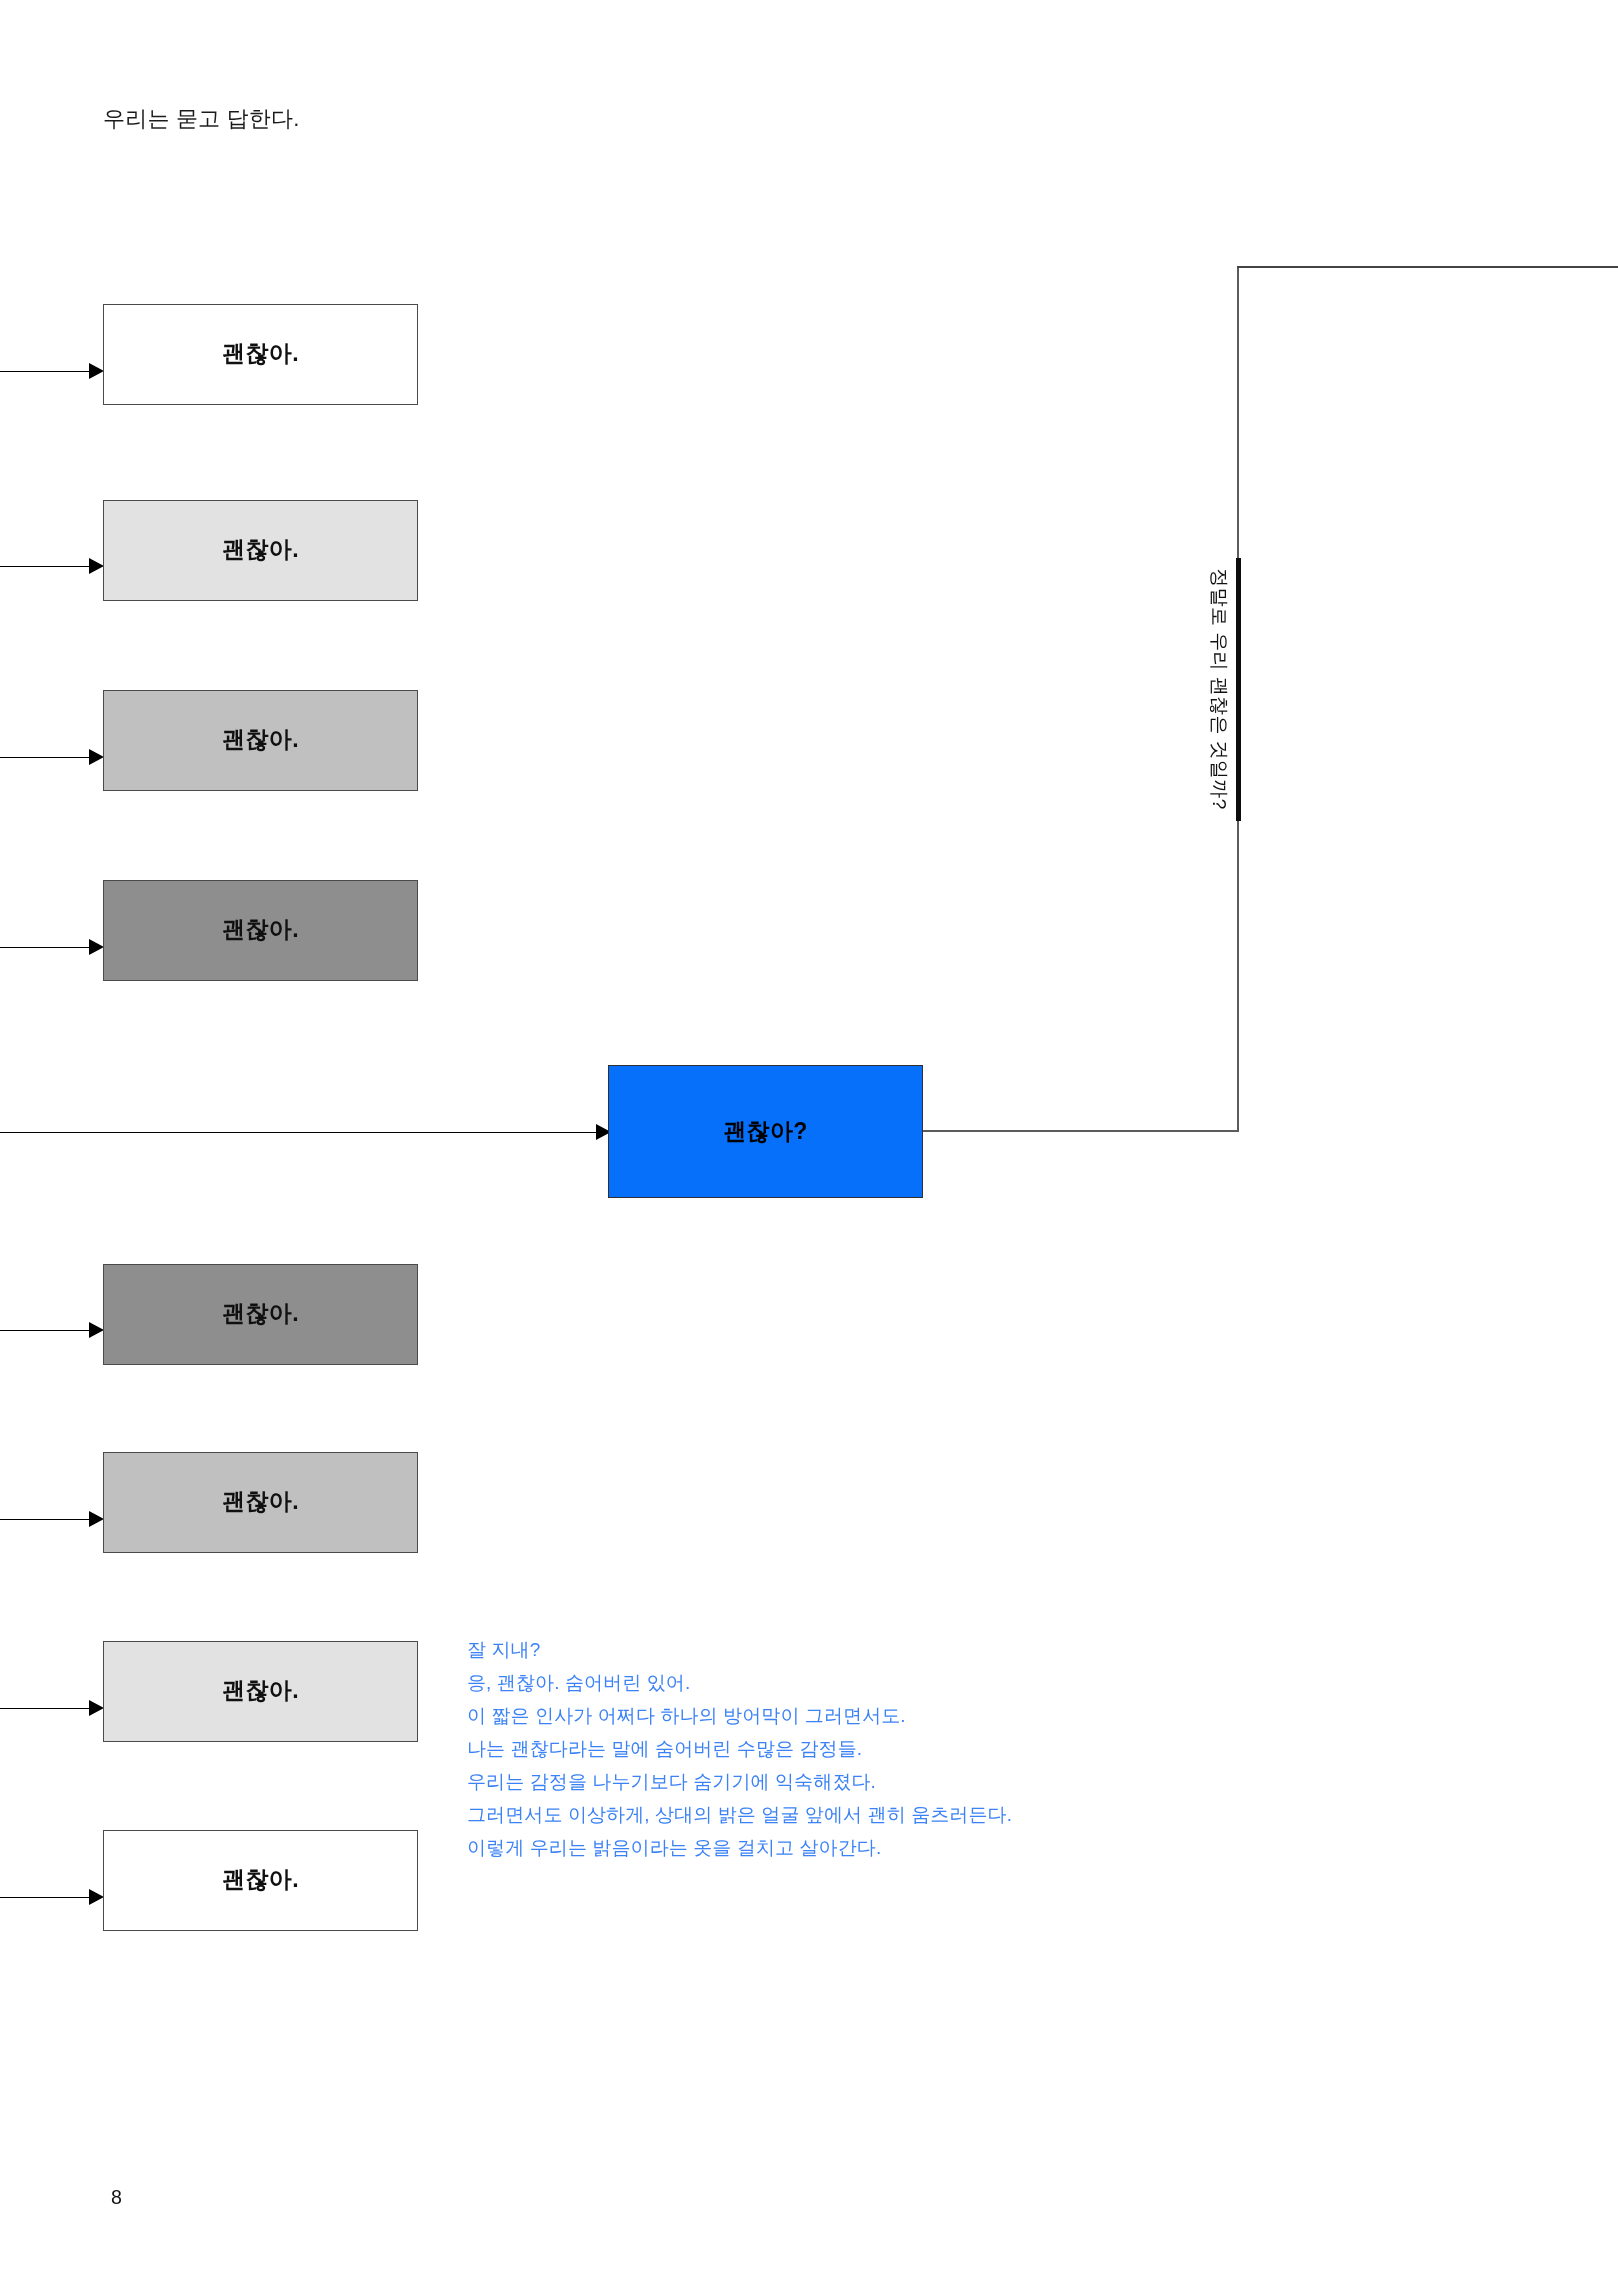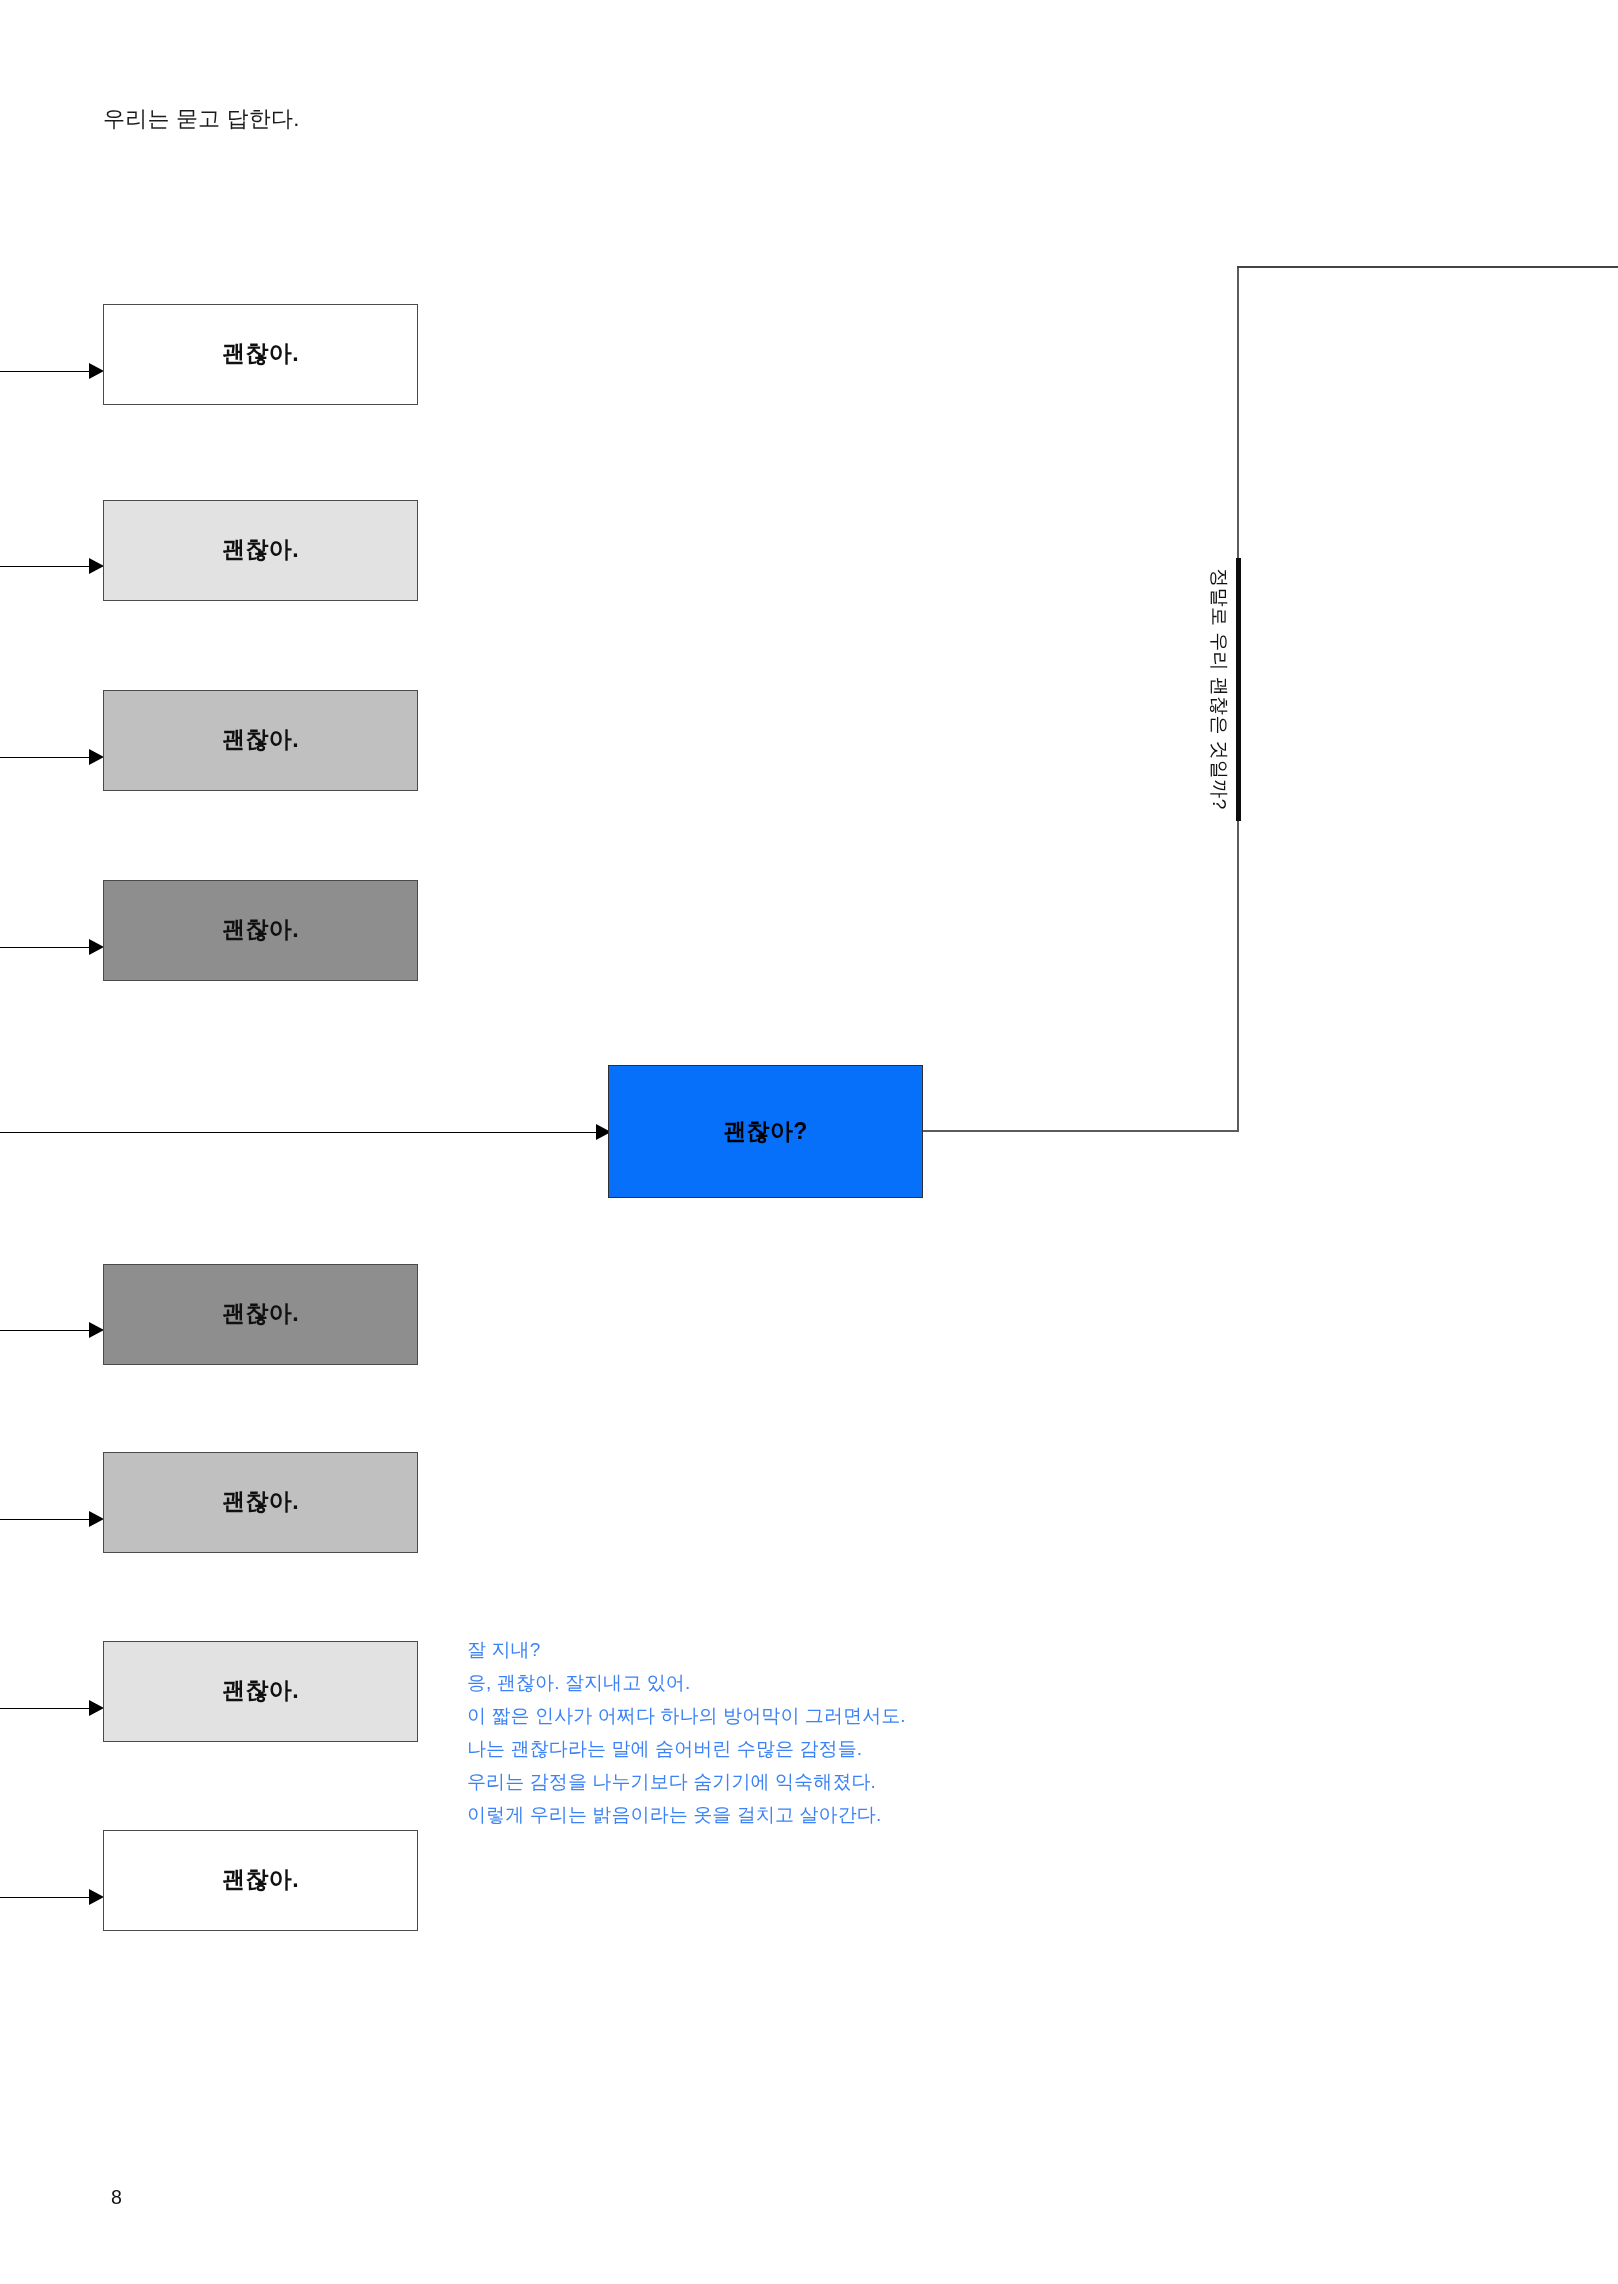--- a/index.html
+++ b/index.html
@@ -186,23 +186,24 @@
   <div class="arrow-in arrow-s" style="top:1889px;">
     <div class="shaft"></div>
     <div class="head"></div>
   </div>
   <div class="ans-box" style="top:1830px;background:#ffffff;">
     <span class="lbl">괜찮아.</span>
   </div>
 
   <div class="prose">
     <div class="line">잘 지내?</div>
-    <div class="line">응, 괜찮아. 잘지내고 있어.</div>
+    <div class="line">응, 괜찮아. 숨어버린 있어.</div>
     <div class="line">이 짧은 인사가 어쩌다 하나의 방어막이 그러면서도.</div>
     <div class="line">나는 괜찮다라는 말에 숨어버린 수많은 감정들.</div>
     <div class="line">우리는 감정을 나누기보다 숨기기에 익숙해졌다.</div>
+    <div class="line">그러면서도 이상하게, 상대의 밝은 얼굴 앞에서 괜히 움츠러든다.</div>
     <div class="line">이렇게 우리는 밝음이라는 옷을 걸치고 살아간다.</div>
   </div>
 
   <div class="folio">8</div>
 
 </div>
 
 
 </body></html>

